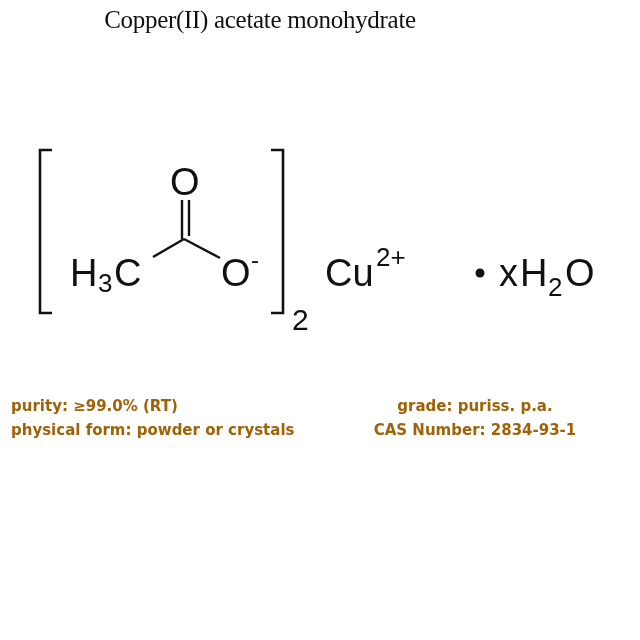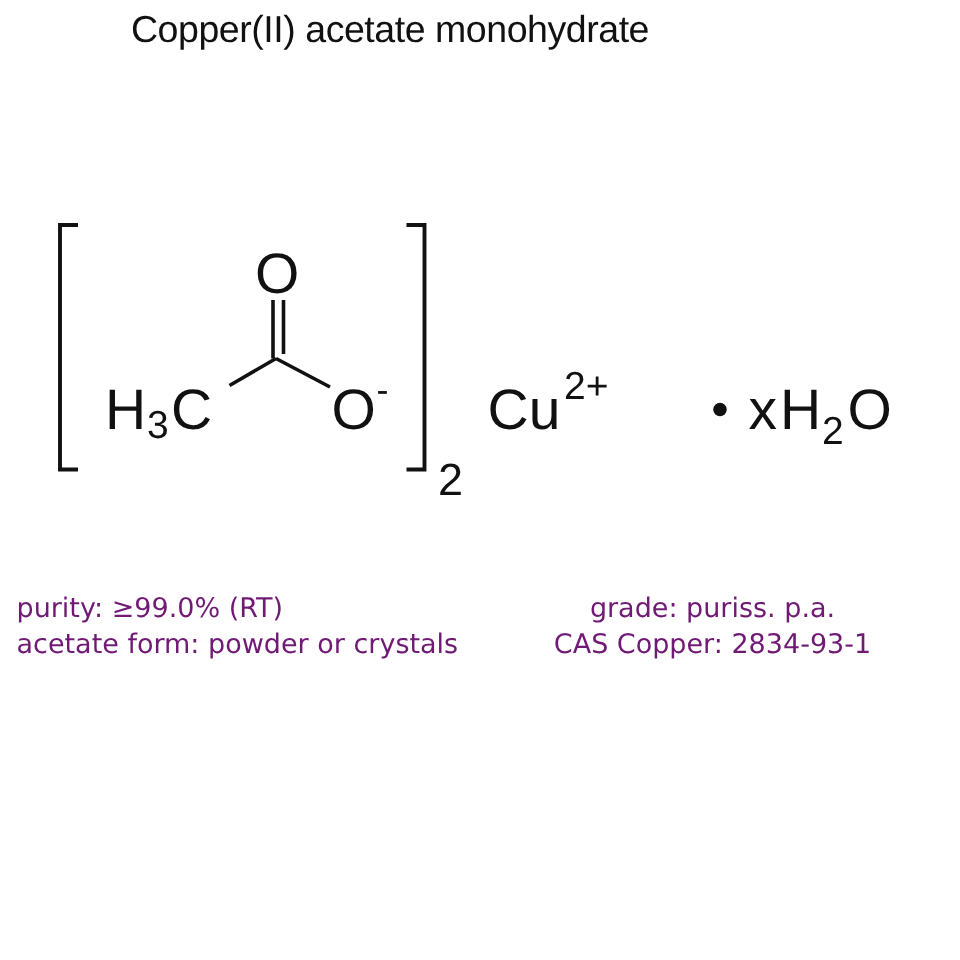--- a/index.html
+++ b/index.html
@@ -1,26 +1,26 @@
 <!DOCTYPE html>
 <html><head>
   <meta charset="utf-8">
   <style>
     html, body { margin: 0; padding: 0; background: #ffffff; }
     body { width: 640px; height: 640px; position: relative; overflow: hidden; color: #111111; }
     .title {
       position: absolute; left: 0; top: 6px; width: 520px; text-align: center;
-      font-family: Liberation Sans, sans-serif; font-size: 25px; color: #111;
+      font-family: Liberation Serif, serif; font-size: 25px; color: #111;
       letter-spacing: -0.3px;
     }
     svg.structure { position: absolute; left: 0; top: 0; width: 640px; height: 360px; }
     svg text { font-family: "Liberation Sans", sans-serif; fill: #111; }
     .props {
-      position: absolute; font-family: "DejaVu Sans", sans-serif; font-size: 18px;
-      line-height: 24px; color: #701a75;
+      position: absolute; font-family: "DejaVu Sans", sans-serif; font-size: 15px;
+      line-height: 24px; color: #a16207; font-weight: bold;
     }
     .props .row { white-space: nowrap; }
     .props .wrap-row { white-space: normal; }
     .col-left { left: 11px; top: 394px; width: 300px; }
     .col-right { left: 320px; top: 394px; width: 310px; text-align: center; }
     .hang { padding-left: 35px; text-indent: -35px; }
   </style>
 </head>
 <body>
 
@@ -57,27 +57,27 @@
   <text x="548" y="296" font-size="26">2</text>
   <text x="565" y="286" font-size="38">O</text>
 </svg>
 
 <div class="props col-left">
   <div class="row">
     <span>purity:</span>
     <span>≥99.0% (RT)</span>
   </div>
   <div class="wrap-row hang">
-    <span>acetate form:</span>
+    <span>physical form:</span>
     <span>powder or crystals</span>
   </div>
 </div>
 
 <div class="props col-right">
   <div class="row">
     <span>grade:</span>
     <span>puriss. p.a.</span>
   </div>
   <div class="row">
-    <span>CAS Copper:</span>
+    <span>CAS Number:</span>
     <span>2834-93-1</span>
   </div>
 </div>
 
 </body></html>

